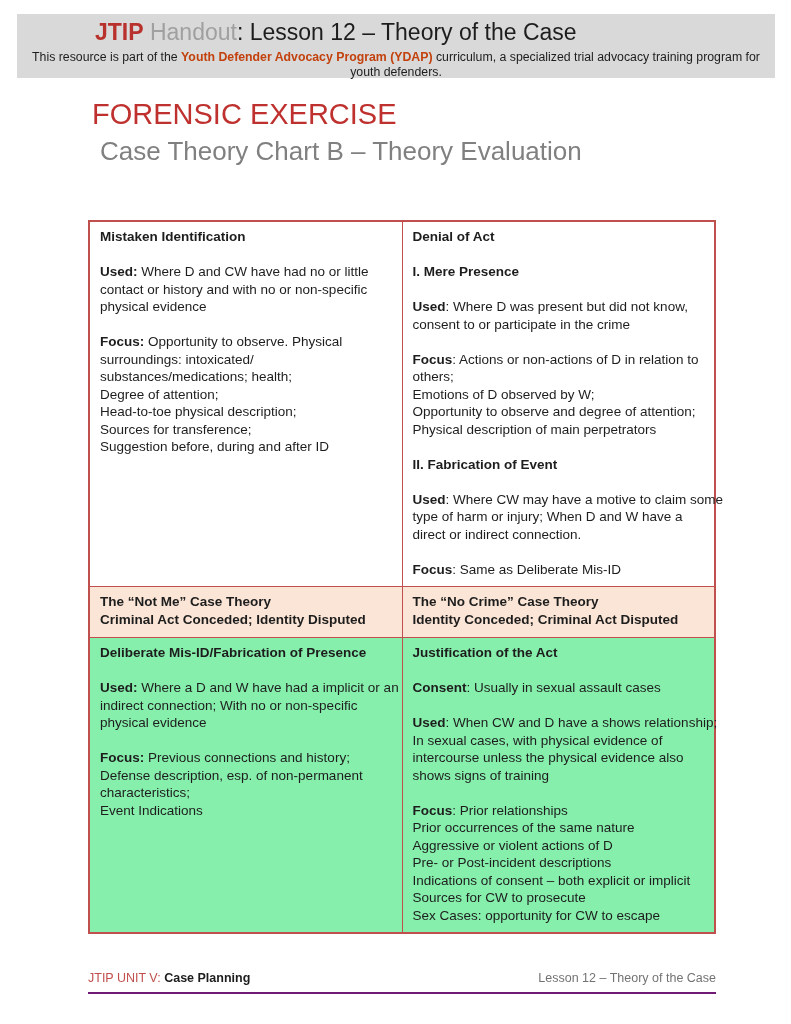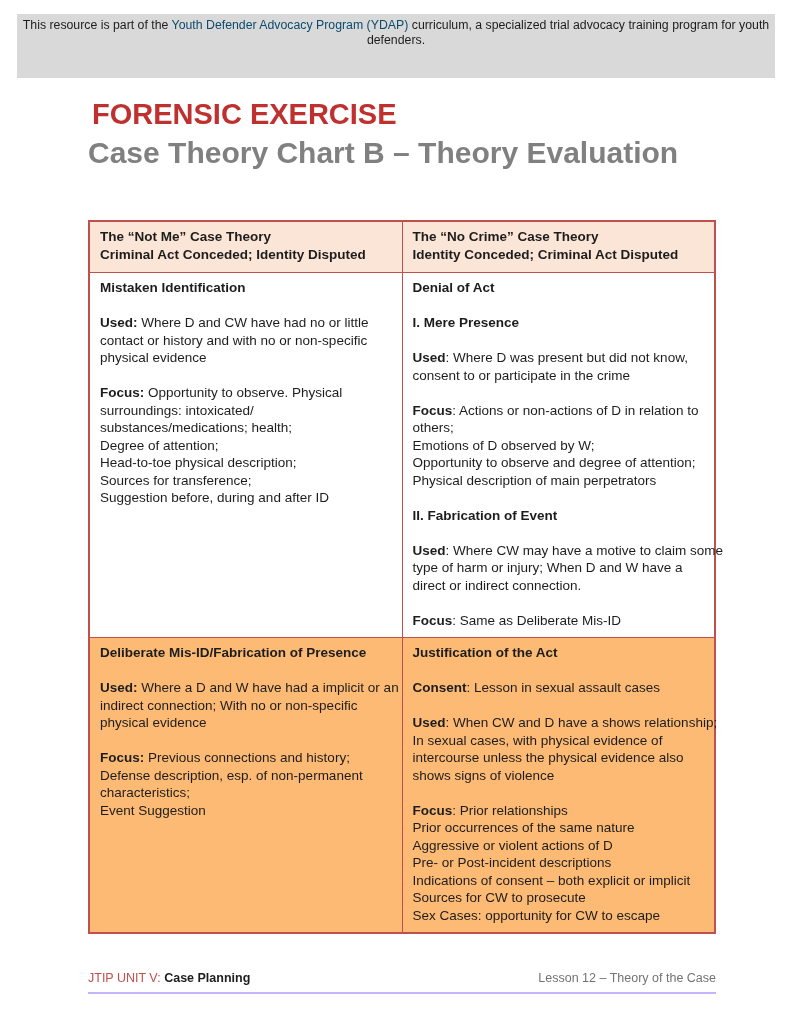--- a/index.html
+++ b/index.html
@@ -15,89 +15,82 @@
   }
   .banner-title{
     padding:5px 0 0 78px;font-size:23px;line-height:27px;white-space:nowrap;
   }
   .banner-title .jtip{color:#b9312c;font-weight:bold;}
   .banner-title .handout{color:#a0a0a0;}
   .banner-title .rest{color:#1d1d1d;}
   .banner-sub{
     text-align:center;font-size:12.3px;line-height:15px;margin-top:4px;color:#1d1d1d;
   }
-  .banner-sub .link{color:#0c4a6e;}
+  .banner-sub .link{color:#c2410c;font-weight:bold;}
   
   .h-main{
-    position:absolute;left:92px;top:98px;font-size:29px;font-weight:bold;color:#bf312e;
+    position:absolute;left:92px;top:98px;font-size:29px;font-weight:normal;color:#bf312e;
     letter-spacing:0px;
   }
   .h-sub{
-    position:absolute;left:88px;top:136px;font-size:30px;font-weight:700;color:#808080;
+    position:absolute;left:100px;top:136px;font-size:26px;font-weight:400;color:#808080;
   }
   
   .intro{
     position:absolute;left:92px;top:178px;width:640px;
     font-family:"Liberation Serif", serif;font-style:italic;font-weight:bold;
     font-size:13.8px;line-height:17px;color:#1d1d1d;
   }
   
   table.chart{
     position:absolute;left:88px;top:220px;width:628px;
     border-collapse:collapse;table-layout:fixed;
   }
   table.chart td{
     border:1px solid #c0504d;vertical-align:top;
     padding:6px 10px 8px 10px;font-size:13.5px;
   }
   table.chart{border:2px solid #c0504d;}
   td.hdr{background:#fbe5d6;}
-  tr.row2 td{background:#fdba74;}
+  tr.row2 td{background:#86efac;}
   .tline{line-height:17.5px;min-height:17.5px;white-space:nowrap;}
   td.hdr .tline{line-height:18px;min-height:18px;}
   .tline .b{font-weight:bold;}
   
   .footer{
     position:absolute;left:88px;top:971px;width:628px;
     display:flex;justify-content:space-between;align-items:flex-end;
     font-size:12.5px;line-height:15px;
-    border-bottom:2px solid #c4b5fd;padding-bottom:6px;
+    border-bottom:2px solid #701a75;padding-bottom:6px;
   }
   .footer .unit{color:#c0504d;}
   .footer .unit-bold{color:#1d1d1d;font-weight:bold;}
   .footer .right{color:#737373;}
 </style>
 </head>
 <body>
 
 <div class="banner">
+  <div class="banner-title">
+    <span class="jtip">JTIP</span><span class="handout"> Handout</span><span class="rest">: Lesson 12 – Theory of the Case</span>
+  </div>
   <div class="banner-sub">
     <span>This resource is part of the </span><span class="link">Youth Defender Advocacy Program (YDAP)</span><span> curriculum, a specialized trial advocacy training program for youth defenders.</span>
   </div>
 </div>
 
 <div class="h-main">FORENSIC EXERCISE</div>
 <div class="h-sub">Case Theory Chart B – Theory Evaluation</div>
 
 <div class="intro">
 </div>
 
 <table class="chart">
   <tbody>
       <tr>
-    <td class="hdr">
-          <div class="tline"><span class="b">The “Not Me” Case Theory</span></div>
-          <div class="tline"><span class="b">Criminal Act Conceded; Identity Disputed</span></div>
-        </td>
-    <td class="hdr">
-          <div class="tline"><span class="b">The “No Crime” Case Theory</span></div>
-          <div class="tline"><span class="b">Identity Conceded; Criminal Act Disputed</span></div>
-        </td>
-  </tr>
-  <tr>
     <td>
           <div class="tline"><span class="b">Mistaken Identification</span></div>
           <div class="tline">&nbsp;</div>
           <div class="tline"><span class="b">Used:</span><span> Where D and CW have had no or little</span></div>
           <div class="tline"><span>contact or history and with no or non-specific</span></div>
           <div class="tline"><span>physical evidence</span></div>
           <div class="tline">&nbsp;</div>
           <div class="tline"><span class="b">Focus:</span><span> Opportunity to observe. Physical</span></div>
           <div class="tline"><span>surroundings: intoxicated/</span></div>
           <div class="tline"><span>substances/medications; health;</span></div>
@@ -122,42 +115,52 @@
           <div class="tline">&nbsp;</div>
           <div class="tline"><span class="b">II. Fabrication of Event</span></div>
           <div class="tline">&nbsp;</div>
           <div class="tline"><span class="b">Used</span><span>: Where CW may have a motive to claim some</span></div>
           <div class="tline"><span>type of harm or injury; When D and W have a</span></div>
           <div class="tline"><span>direct or indirect connection.</span></div>
           <div class="tline">&nbsp;</div>
           <div class="tline"><span class="b">Focus</span><span>: Same as Deliberate Mis-ID</span></div>
         </td>
   </tr>
+  <tr>
+    <td class="hdr">
+          <div class="tline"><span class="b">The “Not Me” Case Theory</span></div>
+          <div class="tline"><span class="b">Criminal Act Conceded; Identity Disputed</span></div>
+        </td>
+    <td class="hdr">
+          <div class="tline"><span class="b">The “No Crime” Case Theory</span></div>
+          <div class="tline"><span class="b">Identity Conceded; Criminal Act Disputed</span></div>
+        </td>
+  </tr>
   <tr class="row2">
     <td>
           <div class="tline"><span class="b">Deliberate Mis-ID/Fabrication of Presence</span></div>
           <div class="tline">&nbsp;</div>
           <div class="tline"><span class="b">Used:</span><span> Where a D and W have had a implicit or an</span></div>
           <div class="tline"><span>indirect connection; With no or non-specific</span></div>
           <div class="tline"><span>physical evidence</span></div>
           <div class="tline">&nbsp;</div>
           <div class="tline"><span class="b">Focus:</span><span> Previous connections and history;</span></div>
           <div class="tline"><span>Defense description, esp. of non-permanent</span></div>
           <div class="tline"><span>characteristics;</span></div>
-          <div class="tline"><span>Event Suggestion</span></div>
+          <div class="tline"><span>Event Indications</span></div>
         </td>
     <td>
           <div class="tline"><span class="b">Justification of the Act</span></div>
           <div class="tline">&nbsp;</div>
-          <div class="tline"><span class="b">Consent</span><span>: Lesson in sexual assault cases</span></div>
+          <div class="tline"><span class="b">Consent</span><span>: Usually in sexual assault cases</span></div>
           <div class="tline">&nbsp;</div>
           <div class="tline"><span class="b">Used</span><span>: When CW and D have a shows relationship;</span></div>
           <div class="tline"><span>In sexual cases, with physical evidence of</span></div>
           <div class="tline"><span>intercourse unless the physical evidence also</span></div>
-          <div class="tline"><span>shows signs of violence</span></div>
+          <div class="tline"><span>shows signs of training</span></div>
           <div class="tline">&nbsp;</div>
           <div class="tline"><span class="b">Focus</span><span>: Prior relationships</span></div>
           <div class="tline"><span>Prior occurrences of the same nature</span></div>
           <div class="tline"><span>Aggressive or violent actions of D</span></div>
           <div class="tline"><span>Pre- or Post-incident descriptions</span></div>
           <div class="tline"><span>Indications of consent – both explicit or implicit</span></div>
           <div class="tline"><span>Sources for CW to prosecute</span></div>
           <div class="tline"><span>Sex Cases: opportunity for CW to escape</span></div>
         </td>
   </tr>

